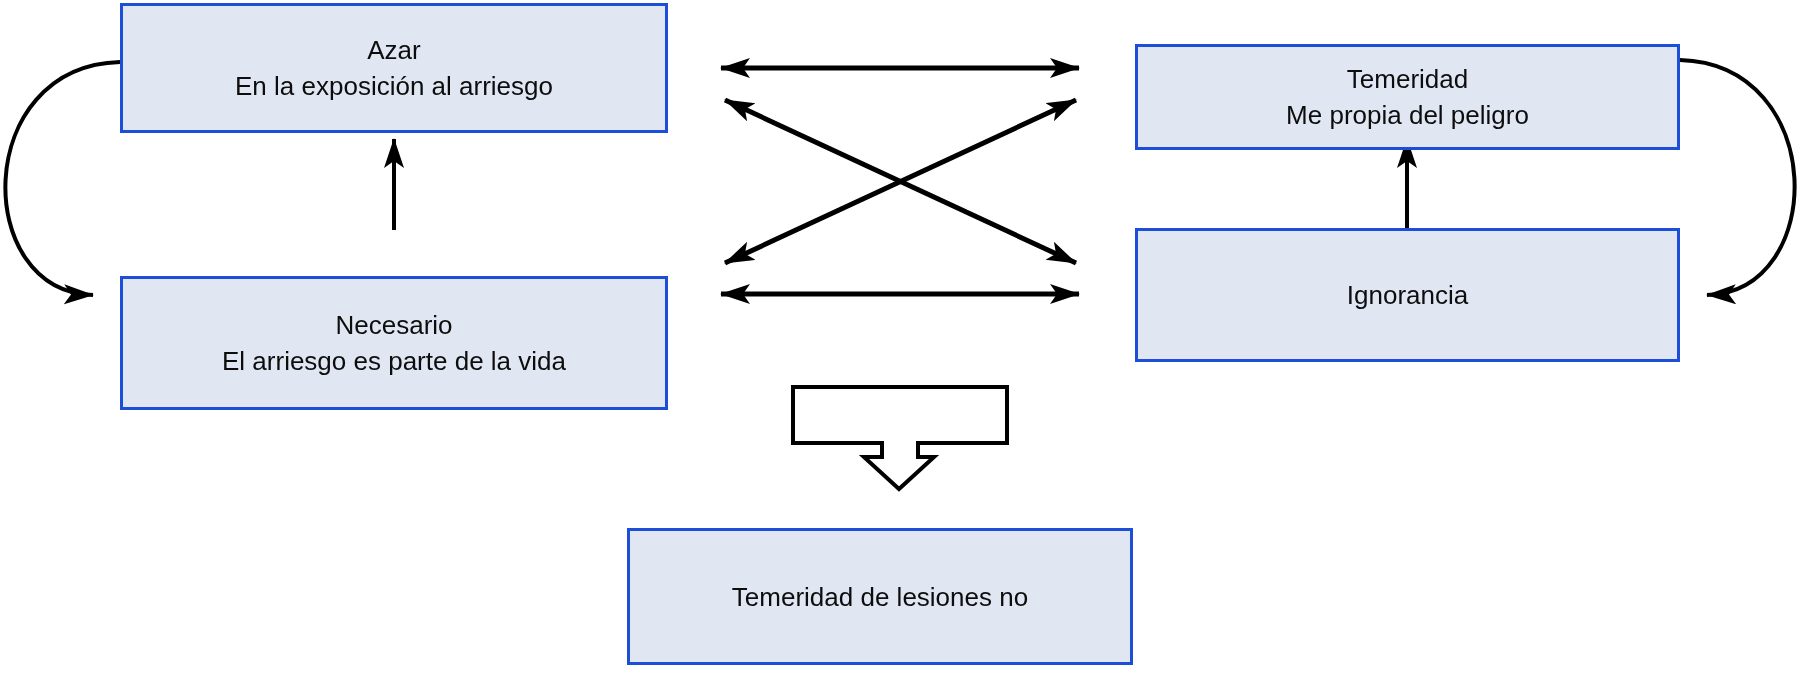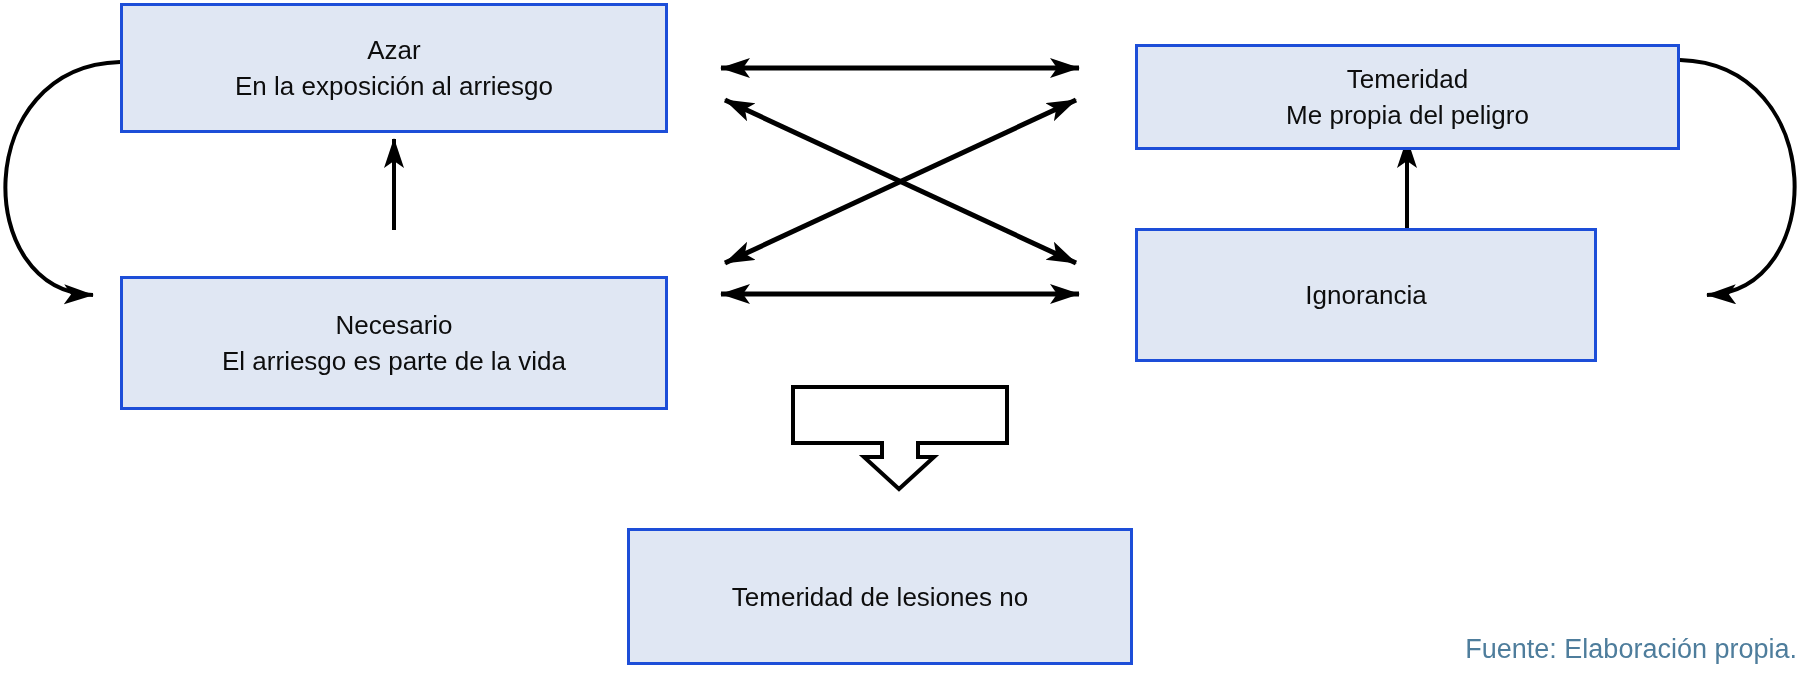--- a/index.html
+++ b/index.html
@@ -33,21 +33,21 @@
     justify-content: center;
     text-align: center;
     font-size: 26px;
     line-height: 36px;
     color: #0d0d0d;
   }
   .dbox .line { white-space: nowrap; }
   #box-azar       { left: 120px;  top: 3px;   width: 548px; height: 130px; }
   #box-necesario  { left: 120px;  top: 228px; width: 548px; height: 134px; margin-top: 48px; }
   #box-temeridad  { left: 1135px; top: 3px;   width: 545px; height: 106px; margin-top: 41px; }
-  #box-ignorancia { left: 1135px; top: 228px; width: 462px; height: 134px; }
+  #box-ignorancia { left: 1135px; top: 228px; width: 545px; height: 134px; }
   #box-ocurrencia { left: 627px;  top: 528px; width: 506px; height: 137px; }
   #source-note {
     position: absolute;
     top: 633px;
     right: 3px;
     font-size: 27px;
     line-height: 32px;
     color: #4e7d9c;
     white-space: nowrap;
   }
@@ -94,15 +94,14 @@
   </div>
 
   <div class="dbox" id="box-ignorancia">
     <div class="line">Ignorancia</div>
   </div>
 
   <div class="dbox" id="box-ocurrencia">
     <div class="line">Temeridad de lesiones no</div>
   </div>
 
-  <div id="source-note">Fuente: Elaboración propia.</div>
 
 </div>
 
 </body></html>

